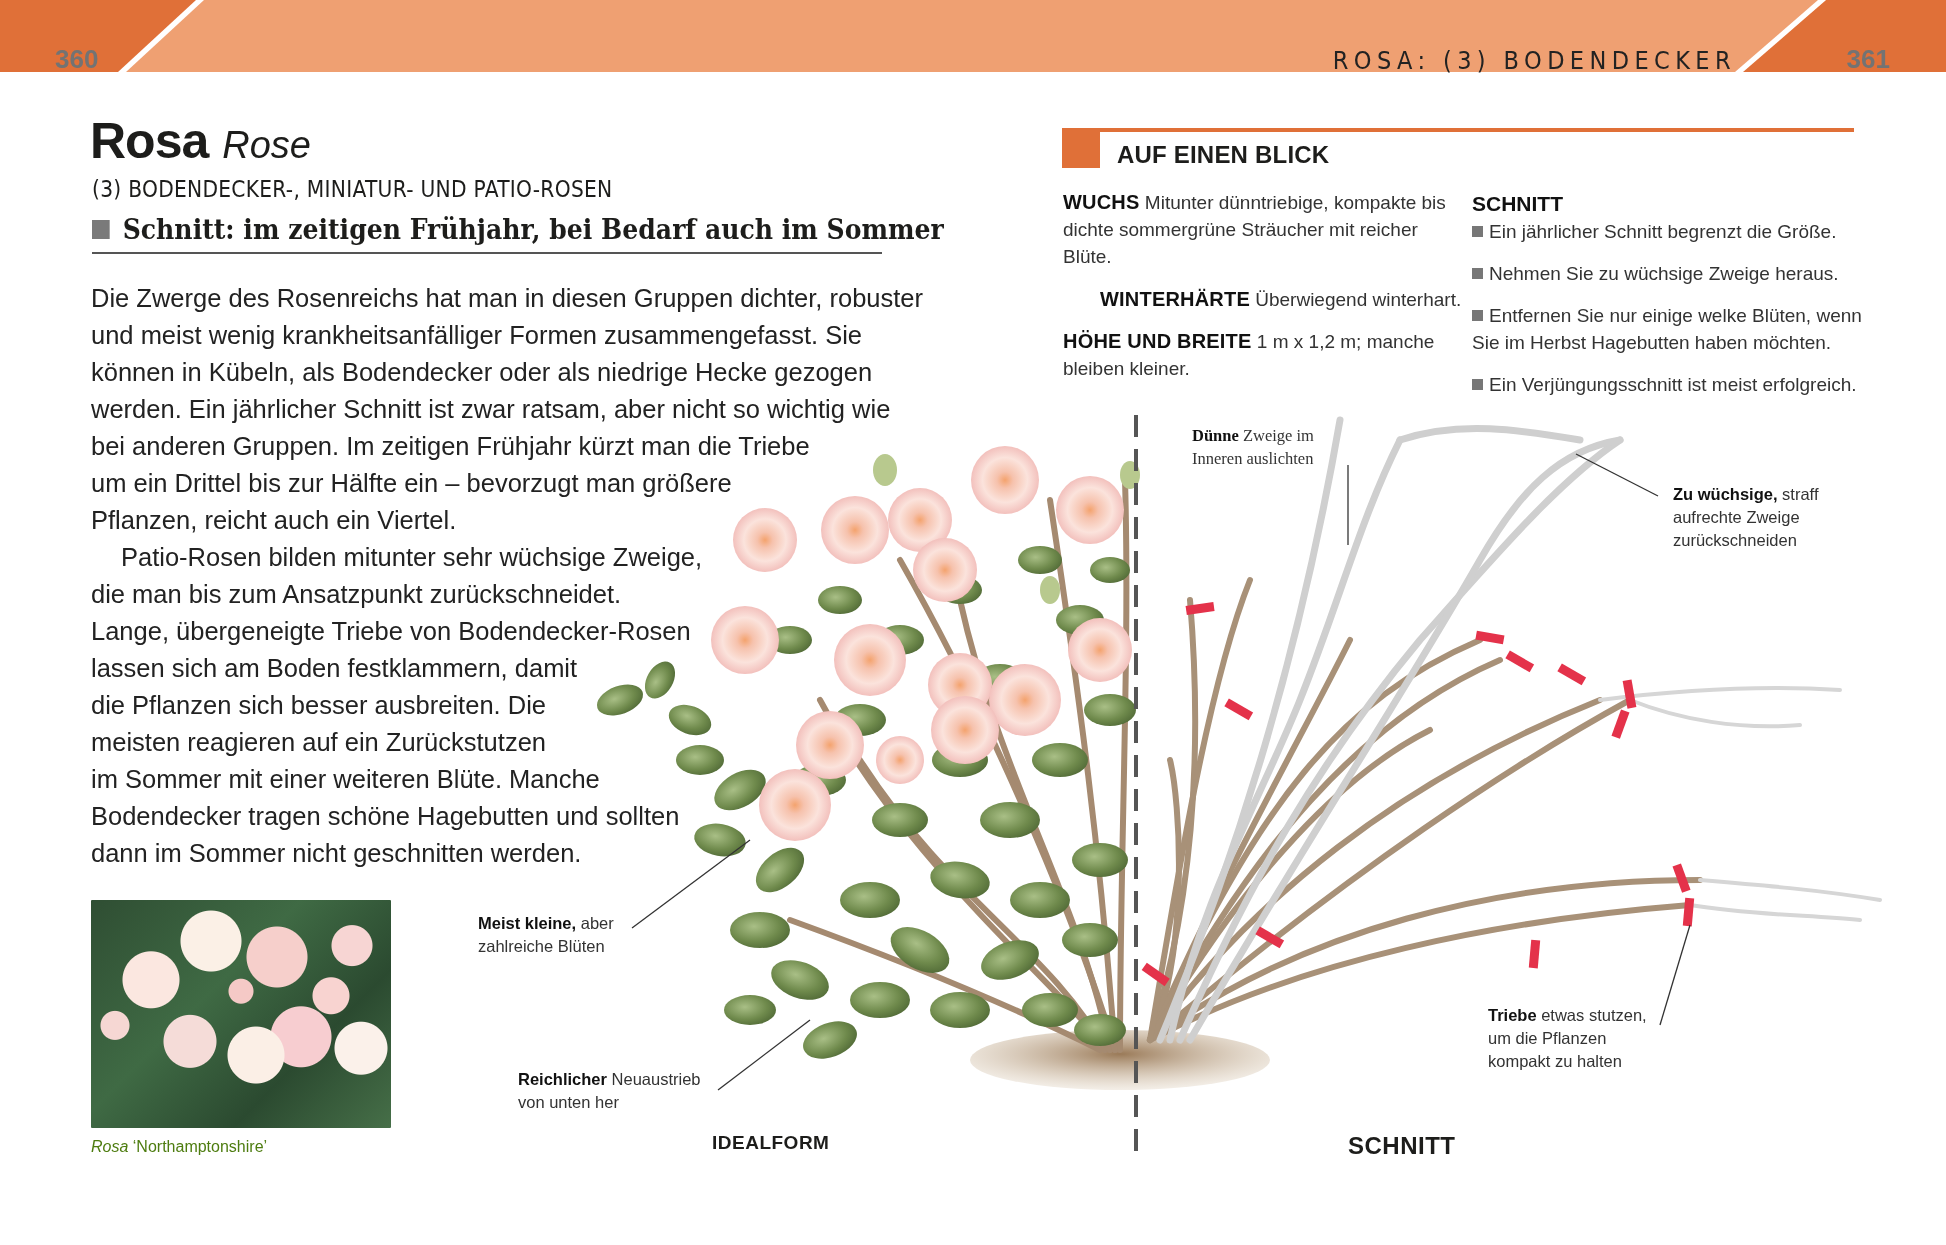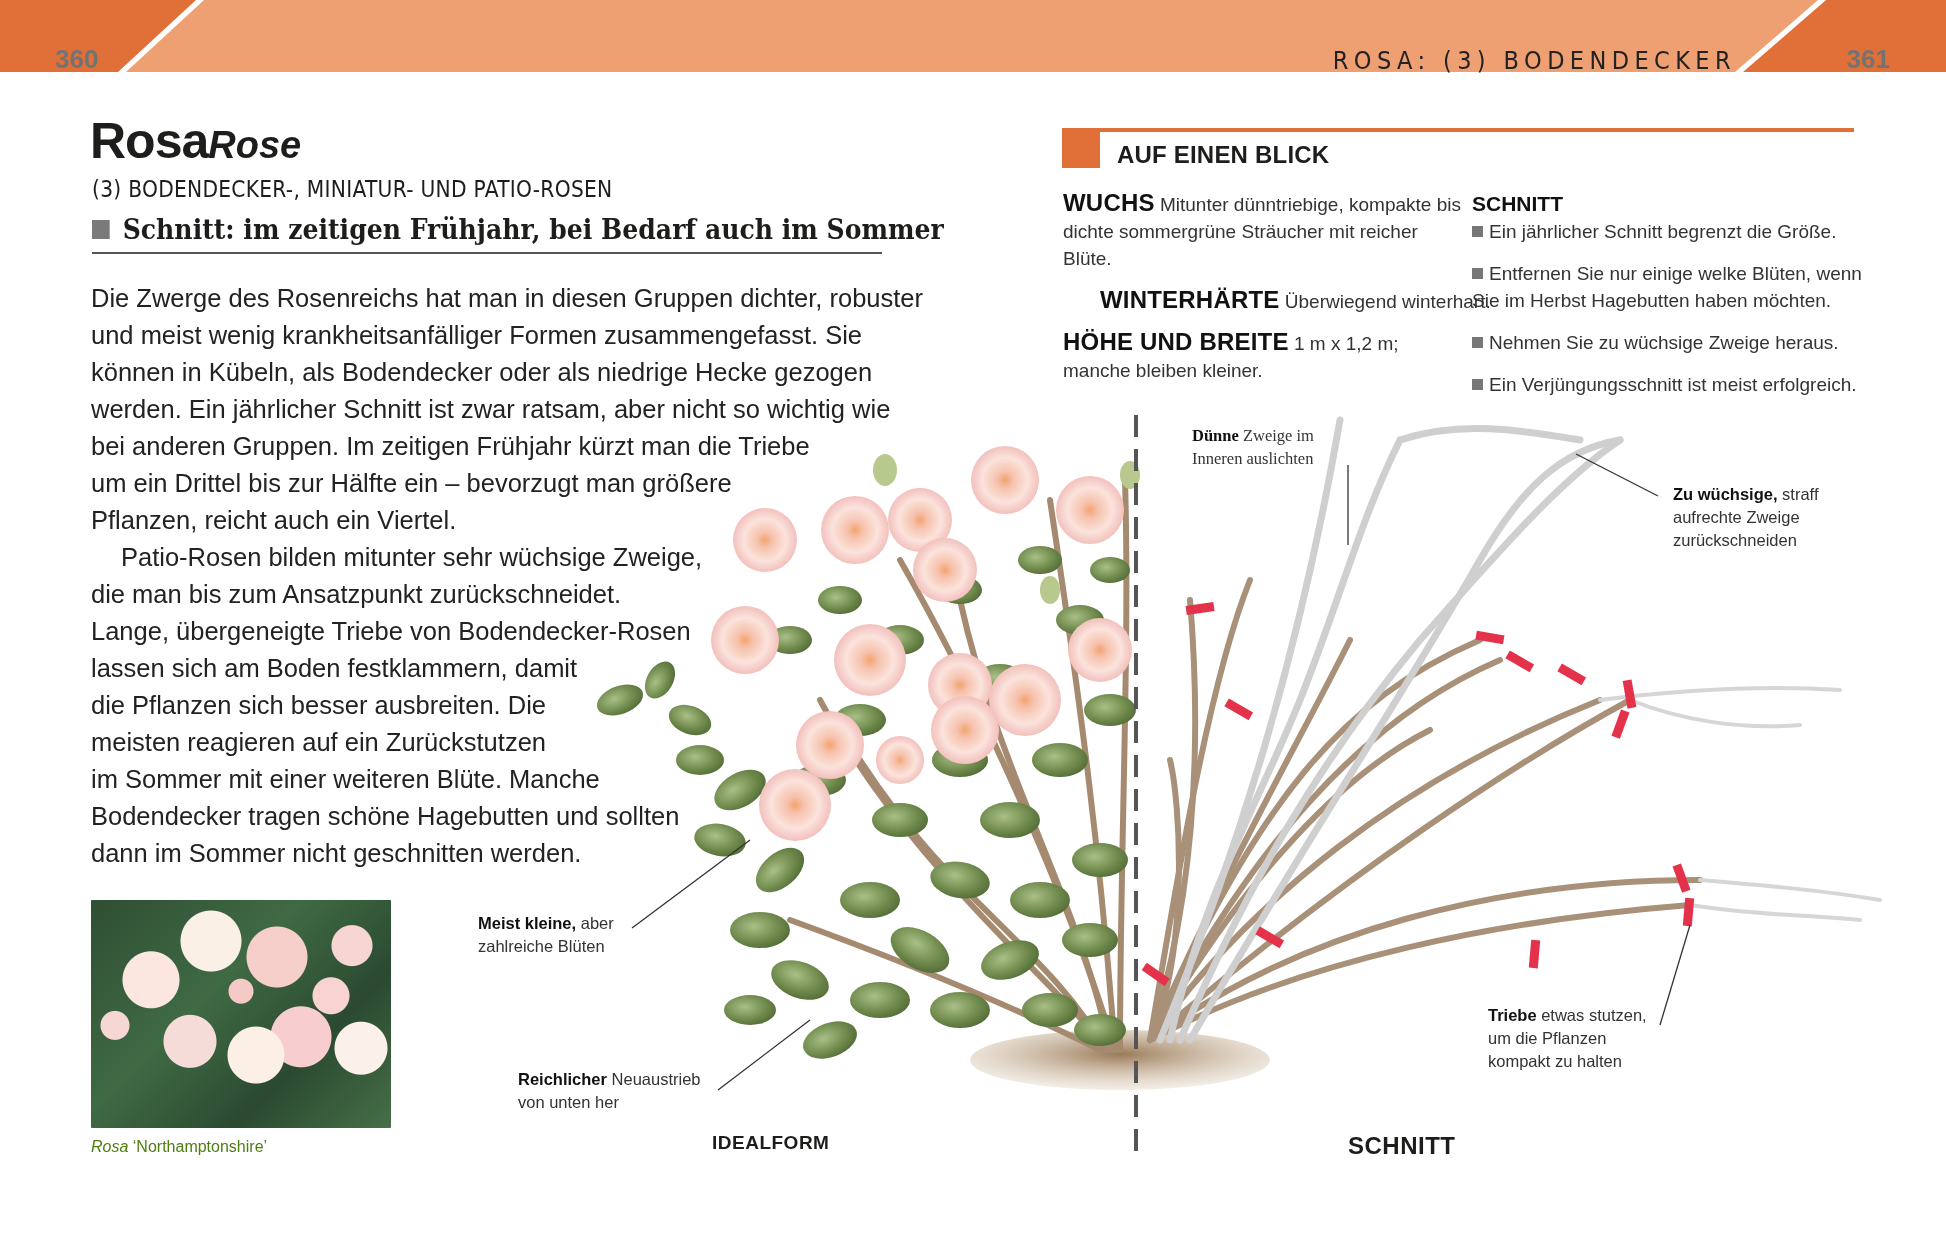--- a/index.html
+++ b/index.html
@@ -15,21 +15,21 @@
                clip-path:polygon(196px 0, 204px 0, 126px 72px, 118px 72px); }
   .band-right { position:absolute; right:0; top:0; width:205px; height:72px; background:#e07038;
                clip-path:polygon(85px 0, 205px 0, 205px 72px, 0 72px); }
   .band-right-line { position:absolute; right:0; top:0; width:215px; height:72px; background:#ffffff;
                clip-path:polygon(87px 0, 95px 0, 12px 72px, 4px 72px); }
   .page-num { position:absolute; top:44px; font-weight:bold; font-size:26px; color:#737373; letter-spacing:0px; }
   .running-head { position:absolute; top:46px; right:210px; font-size:25px; letter-spacing:6px; color:#222; font-family:"DejaVu Sans", sans-serif; font-weight:normal; transform:scaleX(0.9); transform-origin:right; }
 
   
   .title { left:90px; top:112px; font-size:50px; font-weight:bold; letter-spacing:-1px; }
-  .title .common { font-weight:bold; font-style:italic; font-size:38px; letter-spacing:0; margin-left:0; }
+  .title .common { font-weight:normal; font-style:italic; font-size:38px; letter-spacing:0; margin-left:14px; }
   .subtitle { left:92px; top:176px; font-size:23px; letter-spacing:0.3px; font-family:"DejaVu Sans", sans-serif; transform:scaleX(0.88); transform-origin:left; }
   .schnitt-head { left:92px; top:214px; font-size:27px; font-family:"DejaVu Serif", serif; font-weight:bold; display:flex; align-items:center; transform:scaleX(0.93); transform-origin:left; }
   .sq { display:inline-block; width:19px; height:19px; background:#7a7a7a; margin-right:14px; }
   .rule { left:92px; top:252px; width:790px; height:2px; background:#555; }
   .body-text { left:91px; top:280px; width:820px; font-size:25.5px; line-height:37px; color:#222; }
   .body-text .ln { display:block; white-space:nowrap; }
   .indent { padding-left:30px; }
 
   .photo { left:91px; top:900px; width:300px; height:228px; border-radius:1px;
     background:
@@ -47,21 +47,21 @@
       linear-gradient(135deg, #2f4e33, #3f6a44 40%, #2b4a30 70%, #466f48);
   }
   .caption { left:91px; top:1138px; font-size:16px; color:#4d7c0f; }
   .caption i { font-style:italic; }
 
   
   .blick-rule { left:1062px; top:128px; width:792px; height:4px; background:#e07038; }
   .blick-sq { left:1062px; top:132px; width:38px; height:36px; background:#e07038; }
   .blick-title { left:1117px; top:141px; font-size:24px; font-weight:bold; letter-spacing:0.2px; }
   .info { font-size:19px; line-height:27px; color:#333; }
-  .info b { color:#111; font-size:24px; letter-spacing:0.2px; }
+  .info b { color:#111; font-size:20px; letter-spacing:0.2px; }
   .wuchs { left:1063px; top:189px; width:400px; }
   .winter { left:1100px; top:286px; width:400px; }
   .hoehe { left:1063px; top:328px; width:400px; }
   .schnitt-col { left:1472px; top:190px; width:400px; }
   .schnitt-col .hd { font-weight:bold; font-size:21px; color:#111; display:block; margin-bottom:1px; }
   .bullet { display:block; margin-bottom:15px; }
   .bullet .bsq { display:inline-block; width:11px; height:11px; background:#777; margin-right:6px; vertical-align:1px; }
 
   
   .divider { left:1134px; top:415px; width:4px; height:740px;
@@ -131,22 +131,22 @@
   <b>WINTERHÄRTE</b>
   <span>Überwiegend winterhart.</span>
 </div>
 <div class="abs info hoehe">
   <b>HÖHE UND BREITE</b>
   <span>1 m x 1,2 m; manche bleiben kleiner.</span>
 </div>
 <div class="abs info schnitt-col">
   <span class="hd">SCHNITT</span>
   <span class="bullet"><span class="bsq"></span><span>Ein jährlicher Schnitt begrenzt die Größe.</span></span>
+  <span class="bullet"><span class="bsq"></span><span>Nehmen Sie zu wüchsige Zweige heraus.</span></span>
   <span class="bullet"><span class="bsq"></span><span>Entfernen Sie nur einige welke Blüten, wenn Sie im Herbst Hagebutten haben möchten.</span></span>
-  <span class="bullet"><span class="bsq"></span><span>Nehmen Sie zu wüchsige Zweige heraus.</span></span>
   <span class="bullet"><span class="bsq"></span><span>Ein Verjüngungsschnitt ist meist erfolgreich.</span></span>
 </div>
 
 <svg class="diagram" width="1946" height="1245" viewBox="0 0 1946 1245">
   <defs>
     <radialGradient id="leafG" cx="40%" cy="40%" r="70%">
       <stop offset="0" stop-color="#a9bf86"></stop>
       <stop offset="0.6" stop-color="#6f8a4c"></stop>
       <stop offset="1" stop-color="#4d6634"></stop>
     </radialGradient>

